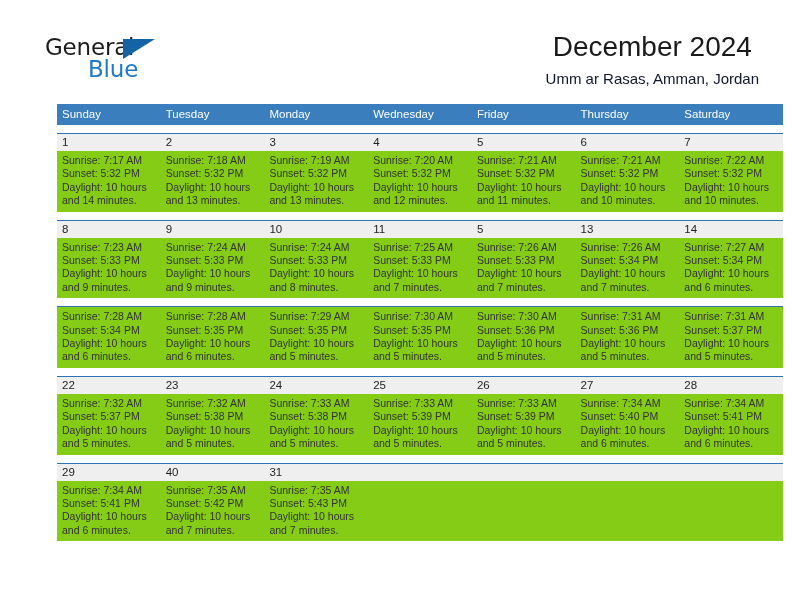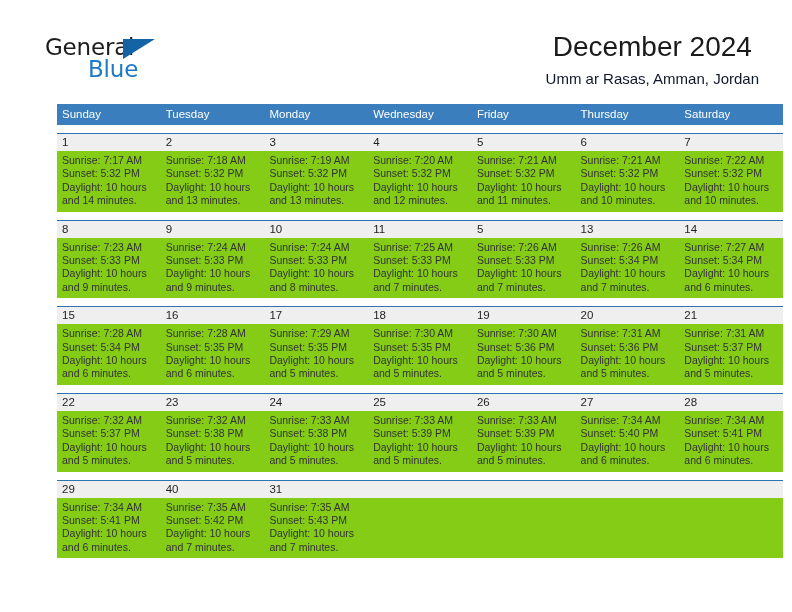--- a/index.html
+++ b/index.html
@@ -304,29 +304,20 @@
         <div class="detail-cell">
           <div class="detail-line">Sunrise: 7:27 AM</div>
           <div class="detail-line">Sunset: 5:34 PM</div>
           <div class="detail-line">Daylight: 10 hours</div>
           <div class="detail-line">and 6 minutes.</div>
         </div>
       </div>
     </div>
 
     <div class="week">
-      <div class="daynum-row">
-        <div class="daynum-cell">15</div>
-        <div class="daynum-cell">16</div>
-        <div class="daynum-cell">17</div>
-        <div class="daynum-cell">18</div>
-        <div class="daynum-cell">19</div>
-        <div class="daynum-cell">20</div>
-        <div class="daynum-cell">21</div>
-      </div>
       <div class="detail-row">
         <div class="detail-cell">
           <div class="detail-line">Sunrise: 7:28 AM</div>
           <div class="detail-line">Sunset: 5:34 PM</div>
           <div class="detail-line">Daylight: 10 hours</div>
           <div class="detail-line">and 6 minutes.</div>
         </div>
         <div class="detail-cell">
           <div class="detail-line">Sunrise: 7:28 AM</div>
           <div class="detail-line">Sunset: 5:35 PM</div>

